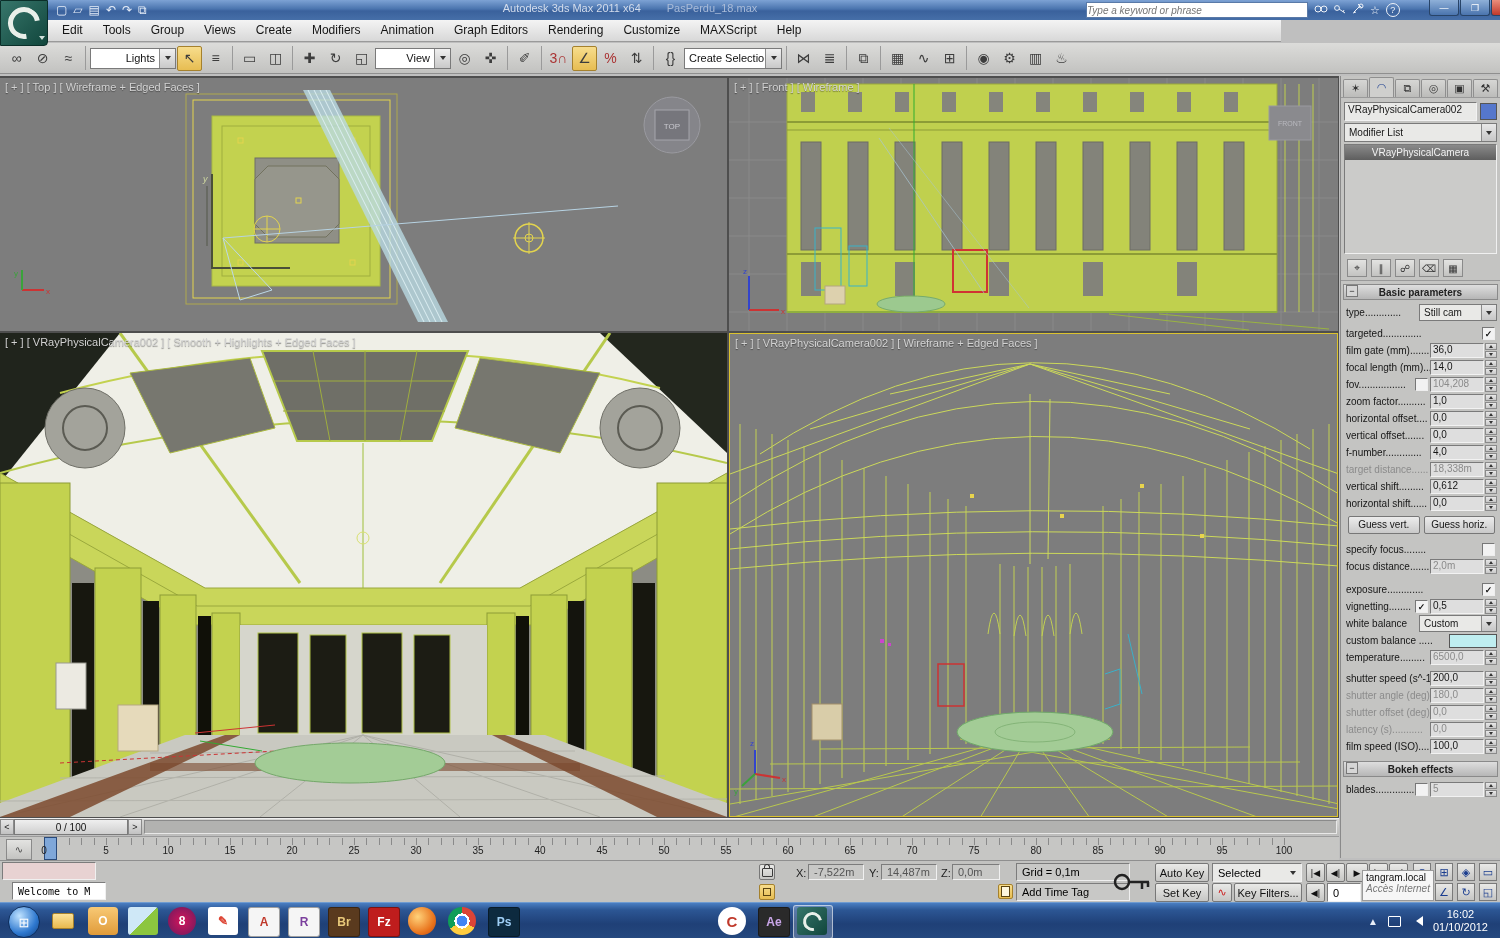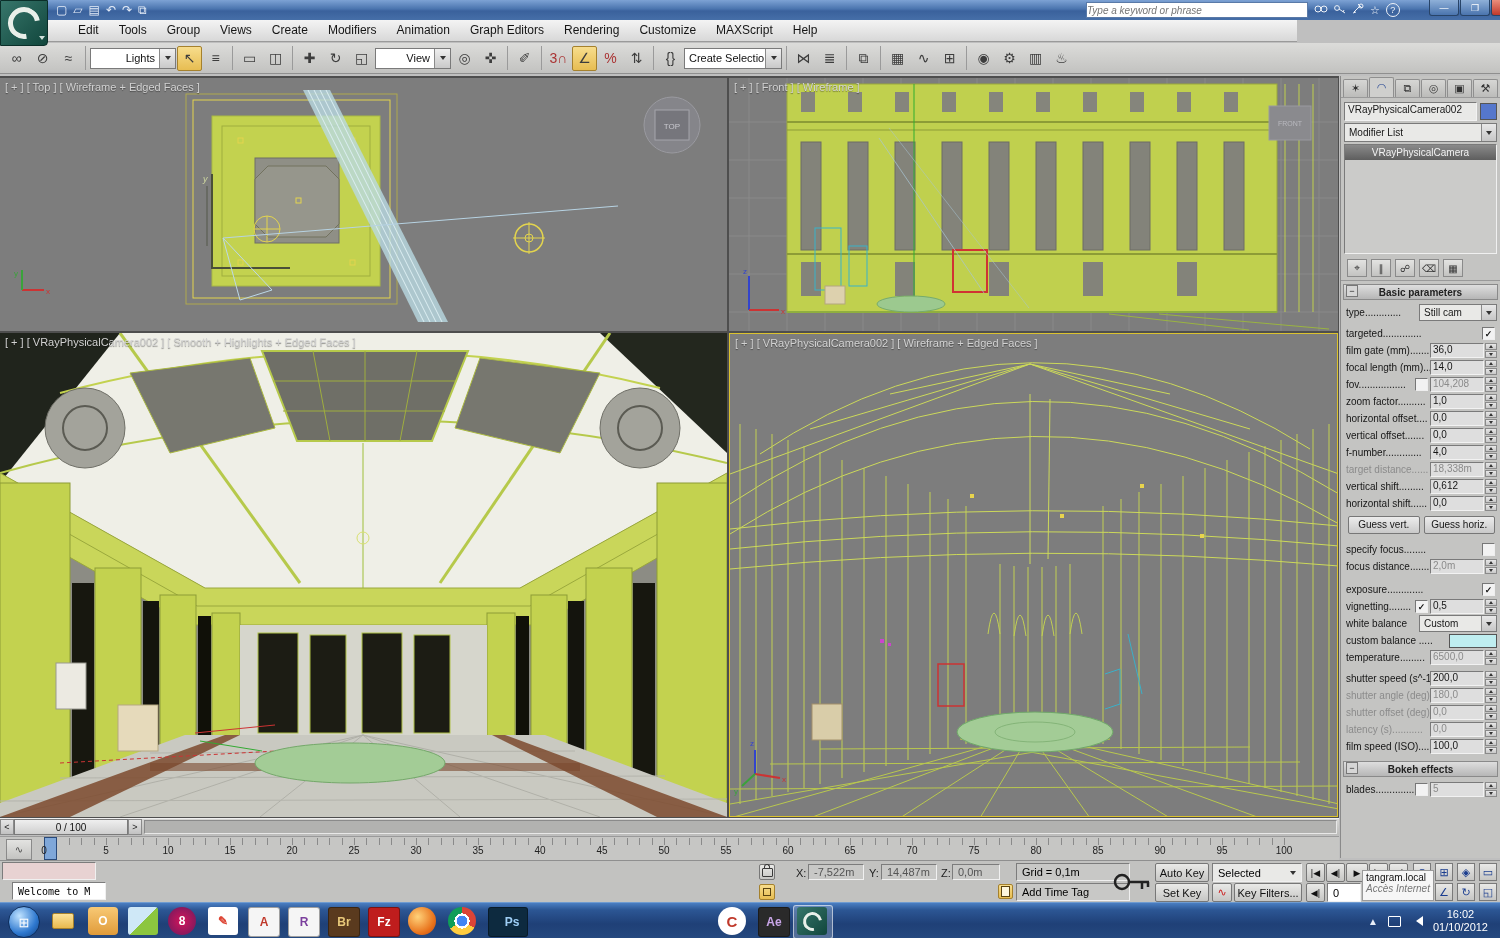--- a/index.html
+++ b/index.html
@@ -15,21 +15,21 @@
   #titletext{left:180px;top:2px;width:900px;height:16px;display:flex;justify-content:center;gap:26px;font-size:11px;}
   #titletext .t1{color:#d4ddec;}
   #titletext .t2{color:#a9bbd8;}
   #infocenter{left:1086px;top:2px;height:16px;display:flex;align-items:center;gap:6px;}
   #searchbox{width:220px;height:14px;background:#fff;border:1px solid #5a7aa8;font-size:10px;font-style:italic;color:#888;padding:0 0;font-family:"Liberation Sans",sans-serif;}
   .ici{color:#eef2f8;font-size:11px;line-height:16px;}
   #winbtns{left:1428px;top:0;display:flex;}
   .wb{width:28px;height:15px;border:1px solid #284468;border-top:none;display:flex;align-items:center;justify-content:center;color:#fff;font-size:9px;background:linear-gradient(#8fb0d8,#4a74ae);border-radius:0 0 3px 3px;margin-left:1px;}
   .wb.close{width:38px;background:linear-gradient(#e98e7c,#c0392b);}
   
-  #menubar{left:16px;top:20px;width:1281px;height:22px;background:linear-gradient(#f4f4f4,#d8d8d8);border-bottom:1px solid #9a9a9a;display:flex;align-items:center;padding-left:52px;box-sizing:border-box;}
+  #menubar{left:0;top:20px;width:1281px;height:22px;background:linear-gradient(#f4f4f4,#d8d8d8);border-bottom:1px solid #9a9a9a;display:flex;align-items:center;padding-left:52px;box-sizing:border-box;}
   .mi{padding:0 10px;font-size:12px;color:#151515;line-height:21px;}
   
   #toolbar{left:0;top:43px;width:1500px;height:31px;background:linear-gradient(#dcdcda,#c2c2c0);border-bottom:1px solid #8f8f8f;display:flex;align-items:center;padding-left:4px;box-sizing:border-box;gap:1px;}
   .tbi{width:25px;height:25px;display:flex;align-items:center;justify-content:center;font-size:14px;color:#3d3d3d;flex:none;}
   .tbi.red{color:#a33;}
   .tbi.active{background:linear-gradient(#f7dd8d,#e7bd52);border:1px solid #a5812d;border-radius:2px;box-sizing:border-box;}
   .tsep{width:1px;height:24px;background:#9a9a9a;margin:0 3px;flex:none;}
   .dd{height:19px;background:#fff;border:1px solid #7a7a7a;display:flex;align-items:center;font-size:11px;color:#111;flex:none;text-align:right;}
   .dd .val{padding:0 4px;flex:1;white-space:nowrap;overflow:hidden;}
   .dd .ab{width:15px;height:100%;background:linear-gradient(#efefef,#c9c9c9);border-left:1px solid #8a8a8a;display:flex;align-items:center;justify-content:center;}
@@ -113,20 +113,24 @@
 
   <div id="titlebar" class="a">
     <div class="qa">
       <span class="qai">▢</span>
       <span class="qai">▱</span>
       <span class="qai">▤</span>
       <span class="qai">↶</span>
       <span class="qai">↷</span>
       <span class="qai">⧉</span>
     </div>
+    <div id="titletext" class="a">
+      <span class="t1">Autodesk 3ds Max  2011 x64</span>
+      <span class="t2">PasPerdu_18.max</span>
+    </div>
     <div id="infocenter" class="a">
       <input id="searchbox" placeholder="Type a keyword or phrase" style="">
       <span class="ici">
         <svg width="14" height="10" viewBox="0 0 14 10">
             <circle cx="4" cy="5" r="3" fill="none" stroke="#eef2f8"></circle>
             <circle cx="10" cy="5" r="3" fill="none" stroke="#eef2f8"></circle>
             <line x1="6" y1="4" x2="8" y2="4" stroke="#eef2f8"></line>
           </svg>
       </span>
       <span class="ici">
@@ -891,21 +895,21 @@
     <span class="tki" style="left:88px;color:#fff;background:linear-gradient(#f8c975,#e09b3a);border-radius:4px;">O</span>
     <span class="tki" style="left:128px;background:linear-gradient(135deg,#cfe8f7 50%,#8cc63f 50%);border-radius:3px;"></span>
     <span class="tki" style="left:168px;color:#fff;background:radial-gradient(circle,#d4145a,#6a1b5e);border-radius:50%;width:28px;height:28px;">8</span>
     <span class="tki" style="left:208px;color:#d43;background:#fff;border-radius:3px;">✎</span>
     <span class="tki box" style="left:248px;color:#c0392b;background:#f5f5f5;">A</span>
     <span class="tki box" style="left:288px;color:#7b3f9d;background:#f5f5f5;">R</span>
     <span class="tki box" style="left:328px;color:#e8c87a;background:#5a3a1e;">Br</span>
     <span class="tki box" style="left:368px;color:#fff;background:#bf1d1d;">Fz</span>
     <span class="tki" style="left:408px;background:radial-gradient(circle at 35% 35%,#ffd27a,#e8711a 65%,#b2491a);border-radius:50%;width:28px;height:28px;"></span>
     <span class="tki" style="left:448px;background:radial-gradient(circle,#4285f4 0 26%,#fff 28% 38%,transparent 38%),conic-gradient(#db4437 0 33%,#ffcd40 33% 66%,#0f9d58 66% 100%);border-radius:50%;width:28px;height:28px;"></span>
-    <span class="tki box" style="left:488px;color:#9ecef5;background:#0d2a3f;padding-left:8px;">Ps</span>
+    <span class="tki box" style="left:488px;color:#9ecef5;background:#0d2a3f;">Ps</span>
     <span class="tki" style="left:718px;color:#c0392b;background:#fff;border-radius:50%;width:28px;height:28px;font-size:15px;">C</span>
     <span class="tki box" style="left:758px;color:#c9a6e8;background:#2a2a2a;">Ae</span>
     <span id="maxslot"></span>
     <span class="tki" style="left:797px;top:4px;background:linear-gradient(135deg,#37766b,#11463c);border-radius:3px;">
         <span style="width:13px;height:13px;border:3px solid #e9efe9;border-radius:50%;border-right-color:transparent;transform:rotate(35deg);"></span>
       </span>
     <span id="tray">
       <span class="trayico">▲</span>
       <span class="net"></span>
       <span class="spk"></span>

